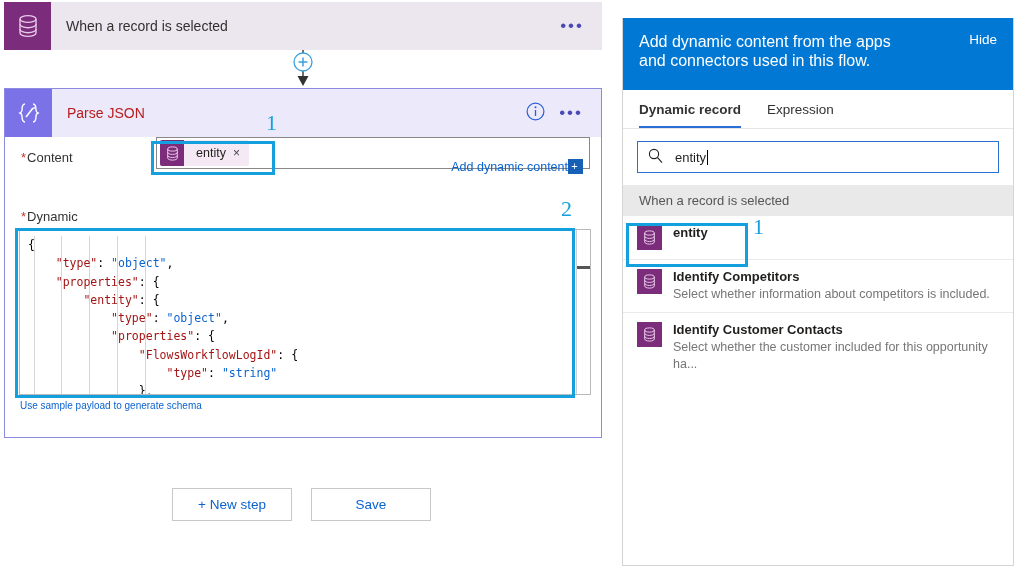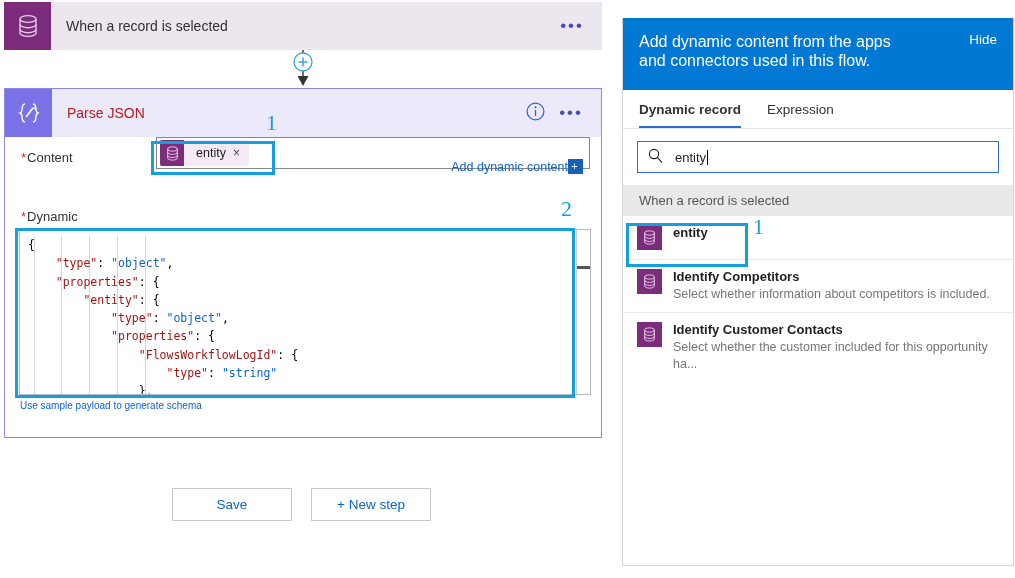--- a/index.html
+++ b/index.html
@@ -254,22 +254,22 @@
       <div id="schema-code"><span class="guide" style="left:13.559999999999995px;height:164.70000000000002px;"></span><span class="guide" style="left:41.36px;height:164.70000000000002px;"></span><span class="guide" style="left:69.16px;height:164.70000000000002px;"></span><span class="guide" style="left:96.96000000000001px;height:164.70000000000002px;"></span><span class="guide" style="left:124.75999999999999px;height:164.70000000000002px;"></span><div class="ln"><span class="p">{</span></div><div class="ln">&nbsp;&nbsp;&nbsp;&nbsp;<span class="k">"type"</span><span class="p">: </span><span class="v">"object"</span><span class="p">,</span></div><div class="ln">&nbsp;&nbsp;&nbsp;&nbsp;<span class="k">"properties"</span><span class="p">: </span><span class="p">{</span></div><div class="ln">&nbsp;&nbsp;&nbsp;&nbsp;&nbsp;&nbsp;&nbsp;&nbsp;<span class="k">"entity"</span><span class="p">: </span><span class="p">{</span></div><div class="ln">&nbsp;&nbsp;&nbsp;&nbsp;&nbsp;&nbsp;&nbsp;&nbsp;&nbsp;&nbsp;&nbsp;&nbsp;<span class="k">"type"</span><span class="p">: </span><span class="v">"object"</span><span class="p">,</span></div><div class="ln">&nbsp;&nbsp;&nbsp;&nbsp;&nbsp;&nbsp;&nbsp;&nbsp;&nbsp;&nbsp;&nbsp;&nbsp;<span class="k">"properties"</span><span class="p">: </span><span class="p">{</span></div><div class="ln">&nbsp;&nbsp;&nbsp;&nbsp;&nbsp;&nbsp;&nbsp;&nbsp;&nbsp;&nbsp;&nbsp;&nbsp;&nbsp;&nbsp;&nbsp;&nbsp;<span class="k">"FlowsWorkflowLogId"</span><span class="p">: </span><span class="p">{</span></div><div class="ln">&nbsp;&nbsp;&nbsp;&nbsp;&nbsp;&nbsp;&nbsp;&nbsp;&nbsp;&nbsp;&nbsp;&nbsp;&nbsp;&nbsp;&nbsp;&nbsp;&nbsp;&nbsp;&nbsp;&nbsp;<span class="k">"type"</span><span class="p">: </span><span class="v">"string"</span></div><div class="ln">&nbsp;&nbsp;&nbsp;&nbsp;&nbsp;&nbsp;&nbsp;&nbsp;&nbsp;&nbsp;&nbsp;&nbsp;&nbsp;&nbsp;&nbsp;&nbsp;<span class="p">},</span></div></div>
       <div id="schema-scrollbar">
         <div id="schema-thumb"></div>
       </div>
     </div>
 
     <div id="sample-payload-link">Use sample payload to generate schema</div>
   </div>
 
   <div id="footer-buttons">
+    <button class="footer-btn">+ New step</button>
     <button class="footer-btn">Save</button>
-    <button class="footer-btn">+ New step</button>
   </div>
 </div>
 
 <div id="dyn-panel">
 
   <div id="dyn-header">
     <div id="dyn-header-text">Add dynamic content from the apps and connectors used in this flow.</div>
     <div id="dyn-hide">Hide</div>
   </div>
 

